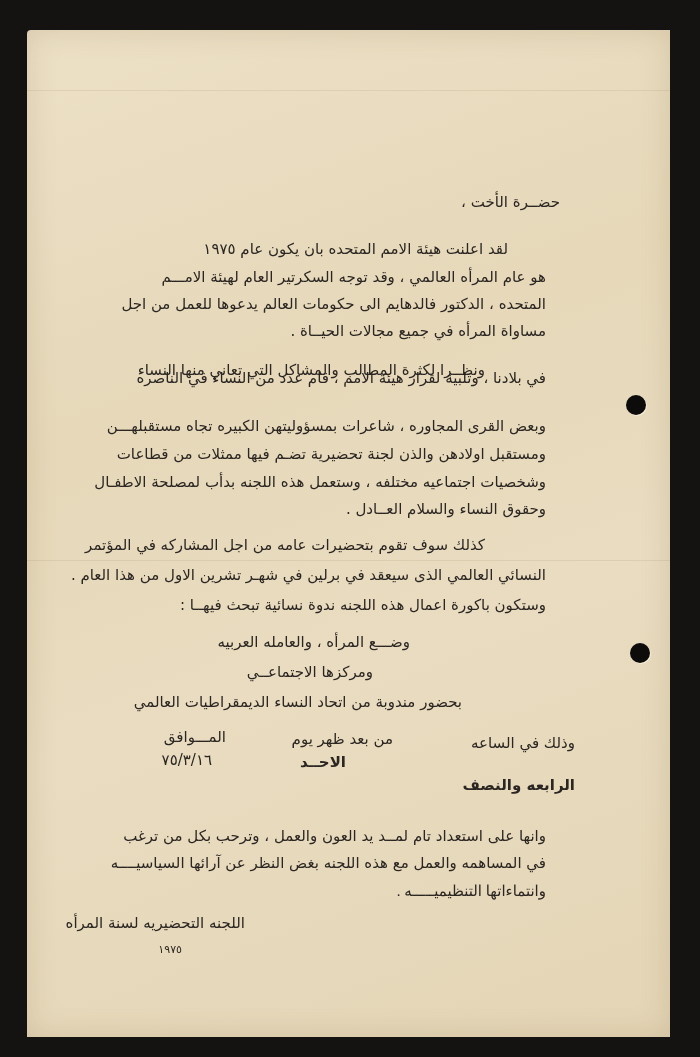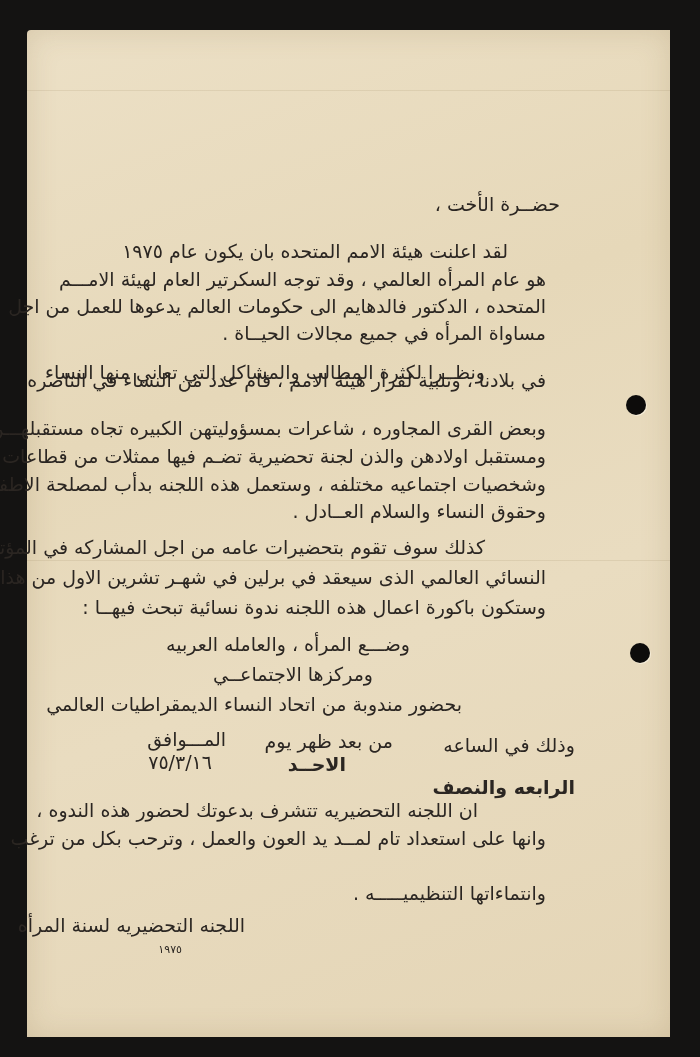--- a/index.html
+++ b/index.html
@@ -36,21 +36,21 @@
       width: 20px;
       height: 20px;
       border-radius: 50%;
       background: #0d0c0b;
       box-shadow: 1px 1px 0 rgba(255, 250, 235, 0.6);
     }
     .text {
       position: absolute;
       direction: rtl;
       color: #2b2622;
-      font-size: 19px;
+      font-size: 15px;
       letter-spacing: 0.6px;
       white-space: nowrap;
       line-height: 1;
     }
     .bold {
       font-weight: bold;
     }
   </style>
 </head>
 <body>
@@ -83,19 +83,19 @@
   <div class="text" style="right:297px; top:635px;">ومركزها الاجتماعــي</div>
   <div class="text" style="right:208px; top:665px;">بحضور مندوبة من اتحاد النساء الديمقراطيات العالمي</div>
 
   <div class="text" style="right:95px; top:706px;">وذلك في الساعه</div>
   <div class="text" style="right:277px; top:702px;">من بعد ظهر يوم</div>
   <div class="text" style="right:444px; top:700px;">المـــوافق</div>
   <div class="text bold" style="right:324px; top:725px;">الاحــد</div>
   <div class="text" style="right:458px; top:723px;">٧٥/٣/١٦</div>
   <div class="text bold" style="right:95px; top:748px;">الرابعه والنصف</div>
 
-  <div class="text" style="right:192px; top:771px;">ان اللجنه التحضيريه تتشرف بدعوتك لحضور هذه الندوه ،</div>
   <div class="text" style="right:124px; top:799px;">وانها على استعداد تام لمــد يد العون والعمل ، وترحب بكل من ترغب</div>
-  <div class="text" style="right:124px; top:854px;">وانتماءاتها التنظيميـــــه .</div>
+  <div class="text" style="right:124px; top:826px;">في المساهمه والعمل مع هذه اللجنه بغض النظر عن آرائها السياسيــــه</div>
+  <div class="text" style="right:124px; top:854px;font-family:Liberation Serif, serif;">وانتماءاتها التنظيميـــــه .</div>
 
   <div class="text" style="right:425px; top:886px;text-align:right;">اللجنه التحضيريه لسنة المرأه</div>
   <div class="text" style="right:488px; top:914px; font-size:11px;">١٩٧٥</div>
 </div>
 
 </body></html>

